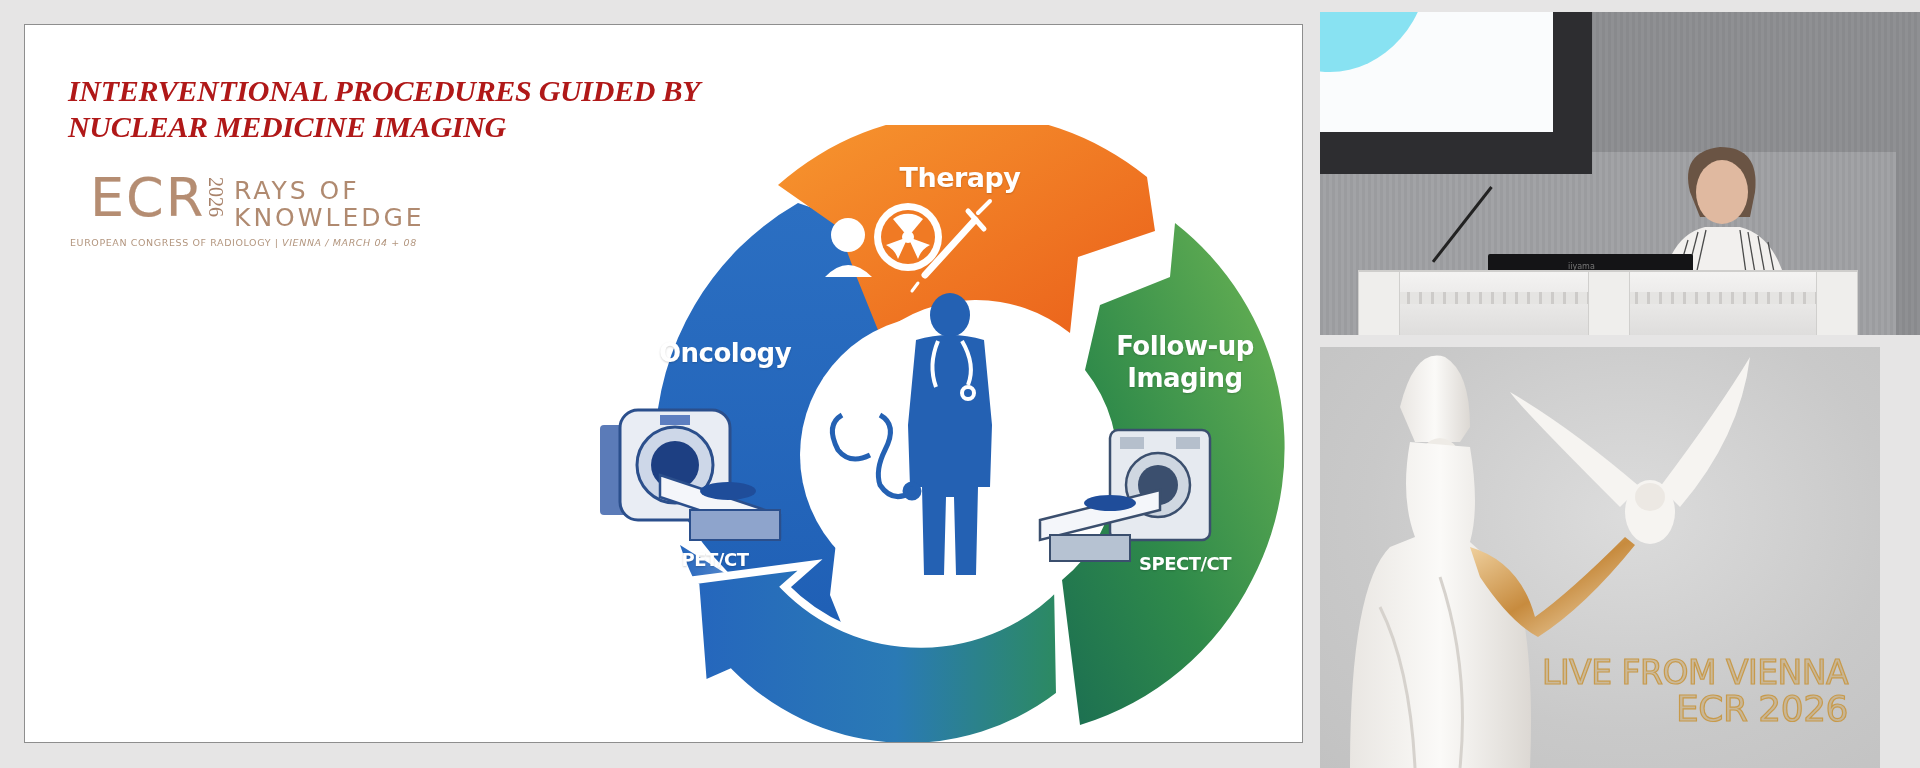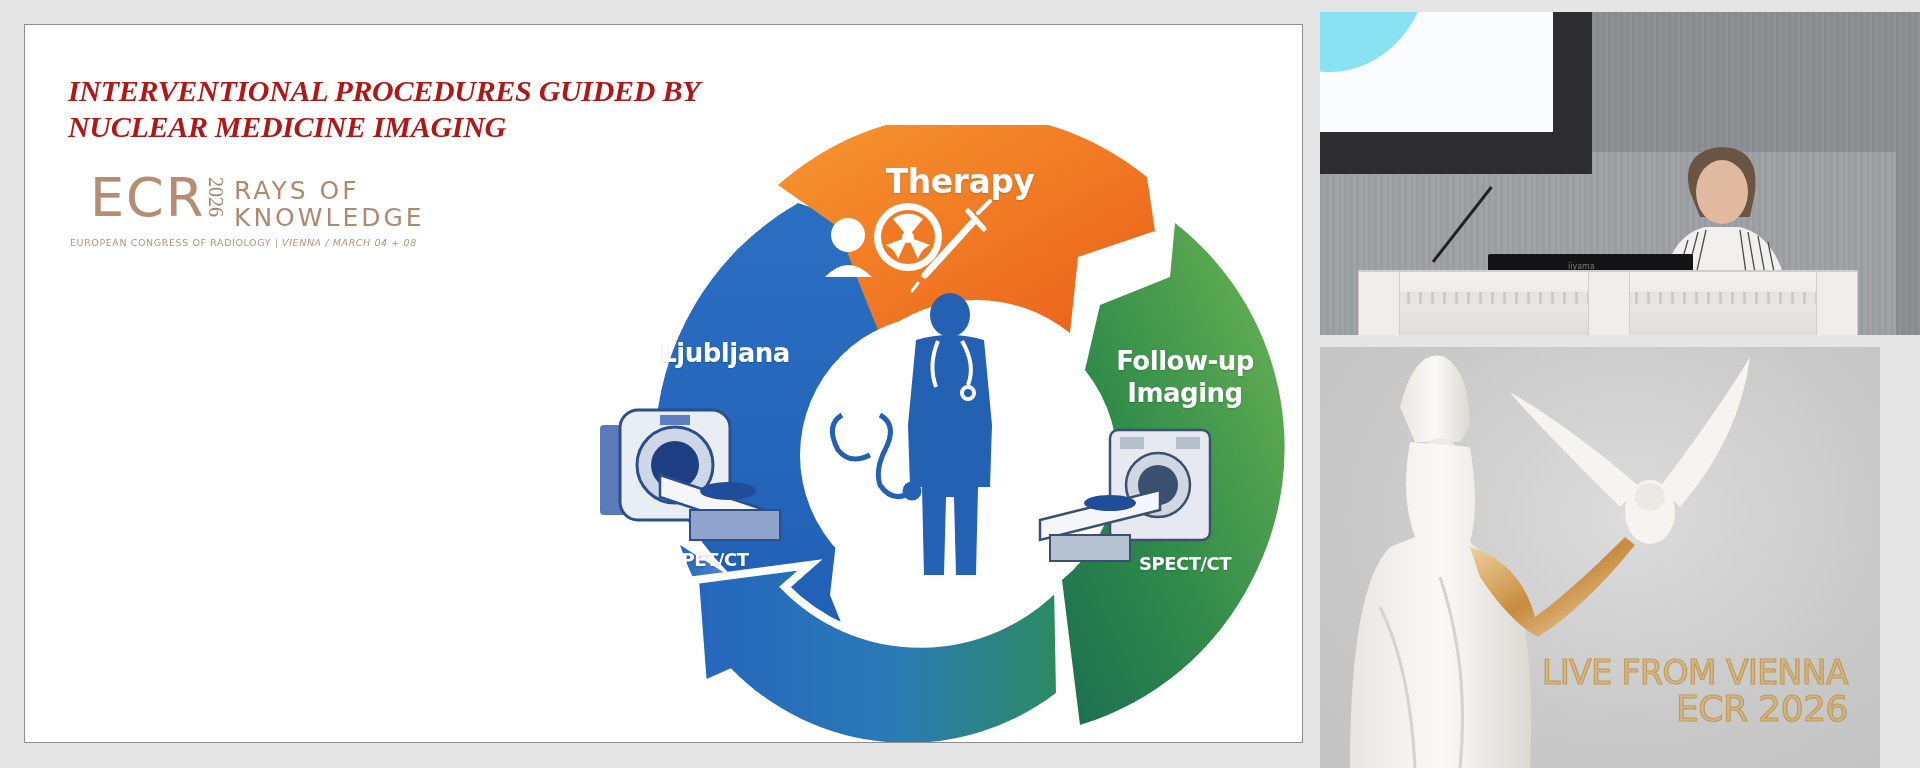--- a/index.html
+++ b/index.html
@@ -84,23 +84,23 @@
     width: 720px; height: 620px;
   }
   .cycle svg { position: absolute; left: 0; top: 0; }
   .cycle-label {
     position: absolute; color: #ffffff;
     font-family: "DejaVu Sans", sans-serif;
     font-weight: bold; text-align: center;
     text-shadow: 0 1px 2px rgba(0,0,0,0.18);
     letter-spacing: -0.5px;
   }
-  .lbl-therapy { left: 300px; top: 37px; width: 160px; font-size: 33px; }
+  .lbl-therapy { left: 300px; top: 37px; width: 160px; font-size: 27px; }
   .lbl-diagnosis { left: 60px; top: 213px; width: 170px; font-size: 26px; }
-  .lbl-followup { left: 520px; top: 220px; width: 170px; font-size: 26px; line-height: 32px; }
+  .lbl-followup { left: 520px; top: 205px; width: 170px; font-size: 26px; line-height: 32px; }
   .lbl-followup span { display: block; }
   .lbl-petct { left: 80px; top: 424px; width: 110px; font-size: 18px; }
   .lbl-spectct { left: 540px; top: 428px; width: 130px; font-size: 18px; text-align: center; }
 
   
   .video {
     position: absolute; left: 1320px; top: 12px;
     width: 652px; height: 323px;
     background: #8c8c8e;
     overflow: hidden;
@@ -307,21 +307,21 @@
         <ellipse cx="530" cy="378" rx="26" ry="8" fill="#1f4d9a"></ellipse>
         <rect x="470" y="410" width="80" height="26" fill="#b6c2d2" stroke="#3b4f6e" stroke-width="2"></rect>
       </g>
     </svg>
 
     <div class="cycle-label lbl-therapy">Therapy</div>
     <div class="cycle-label lbl-followup">
       <span>Follow-up</span>
       <span>Imaging</span>
     </div>
-    <div class="cycle-label lbl-diagnosis">Ljubljana</div>
+    <div class="cycle-label lbl-diagnosis">Oncology</div>
     <div class="cycle-label lbl-petct">PET/CT</div>
     <div class="cycle-label lbl-spectct">SPECT/CT</div>
   </div>
 
 </div>
 
 <div class="video">
   <div class="v-wall"></div>
   <div class="v-wall2"></div>
   <div class="v-screen-frame">

